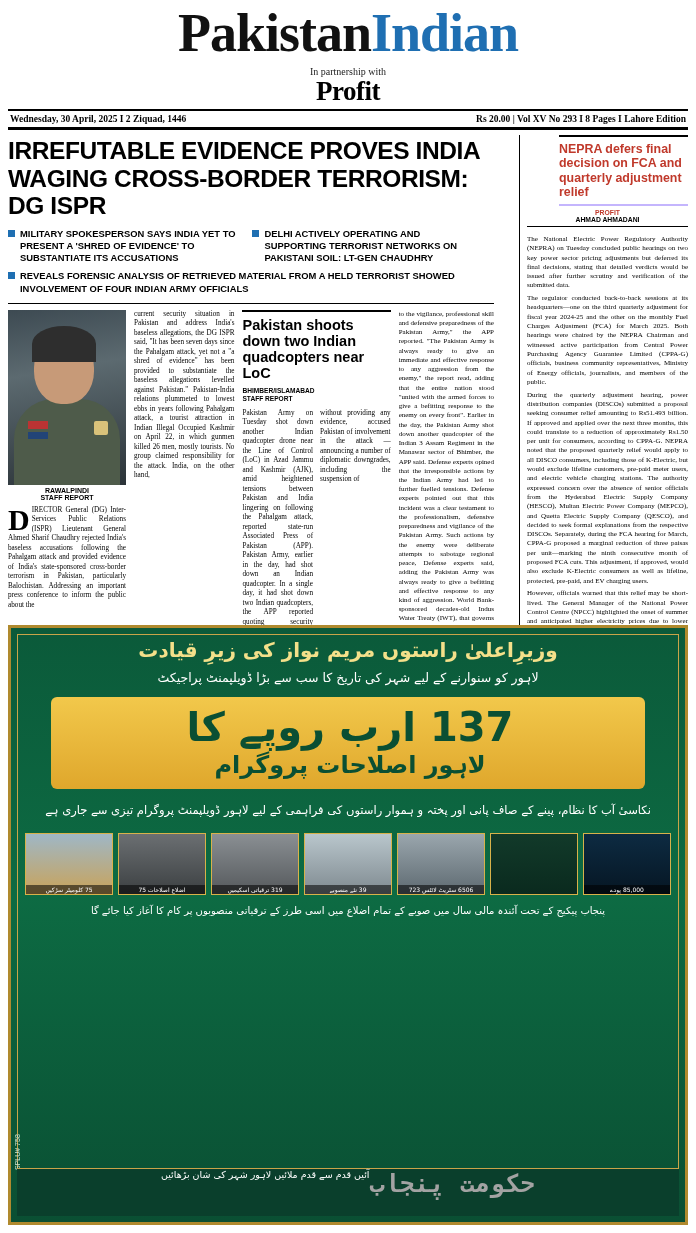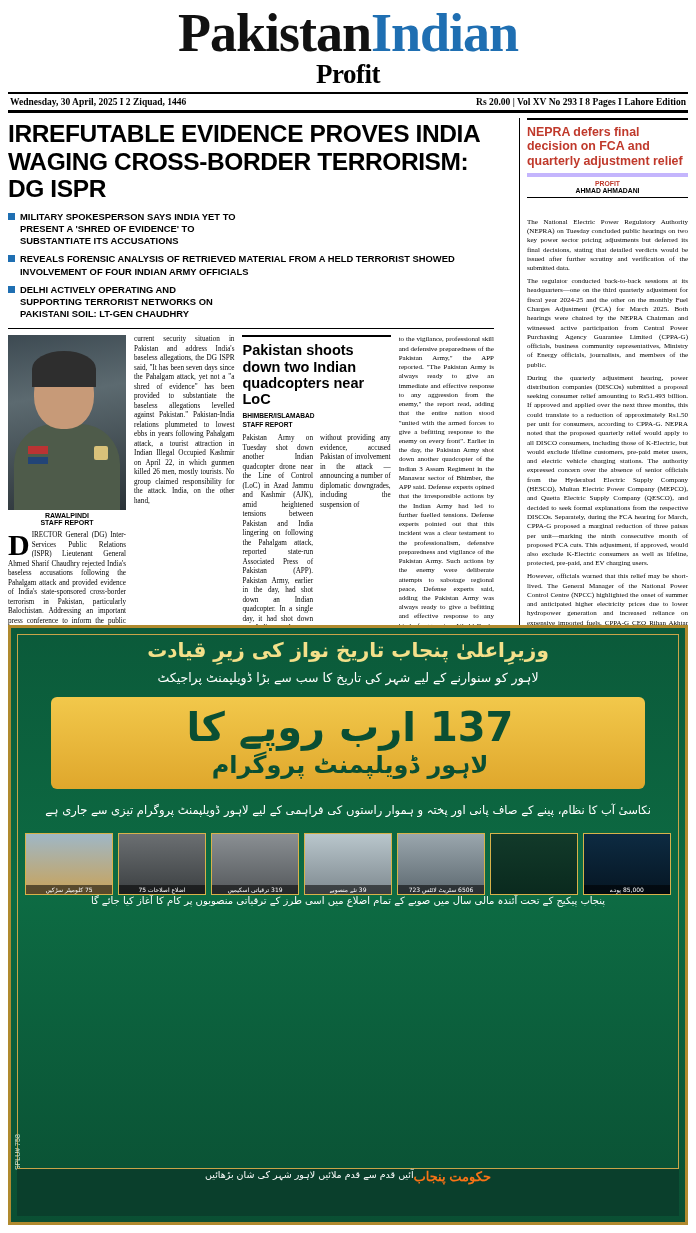--- a/index.html
+++ b/index.html
@@ -112,29 +112,30 @@
   .contd {
     font-family:"Liberation Sans", sans-serif;
     font-weight:bold; font-size:6.8px; color:#c0392b; text-align:right; margin-top:2px;
   }
   .arrow { color:#c0392b; }
 
   
   .nepra-head {
     font-family:"Liberation Sans", sans-serif;
     font-weight:bold; font-size:12.4px; line-height:1.14; color:#c0392b;
-    border-top:2px solid #000; border-bottom:4px solid #c4b5fd;
+    border-top:2px solid #000; border-bottom:2px solid #c4b5fd;
     padding:5px 0 5px 0;
+    margin-left:32px;
   }
   .nepra-by {
     font-family:"Liberation Sans", sans-serif; font-weight:bold;
     font-size:6.8px; text-align:center; padding:3px 0; border-bottom:1px solid #000;
   }
   .nepra-by .profit-tag { color:#c0392b; display:block; }
-  .nepra-body { font-size:7px; line-height:1.33; text-align:justify; margin-top:20px; }
+  .nepra-body { font-size:7px; line-height:1.33; text-align:justify; margin-top:8px; }
   .nepra-body p { margin:0 0 3.5px 0; }
 
   
   .ad {
     position:absolute; left:8px; top:625px; width:680px; height:600px;
     background:linear-gradient(180deg,#0b5a3a 0%,#0d6b43 45%,#0a4f33 100%);
     border:3px solid #b08a2e;
     overflow:hidden;
   }
   .ad-inner { position:absolute; inset:6px; border:1px solid #c9a449; }
@@ -180,70 +181,71 @@
     color:#fff; font-size:6px; text-align:center; direction:rtl; padding:1px 0;
     font-family:"DejaVu Sans", sans-serif;
   }
   .t1 { background:linear-gradient(180deg,#9fb7c6,#c9a35a); }
   .t2 { background:linear-gradient(180deg,#6b6f72,#3c4042); }
   .t3 { background:linear-gradient(180deg,#8a8f93,#55595c); }
   .t4 { background:linear-gradient(180deg,#b9c6cc,#7f8a90); }
   .t5 { background:linear-gradient(180deg,#9aa6ad,#5e6a71); }
   .t6 { background:linear-gradient(180deg,#123a2a,#0a2a1e); }
   .t7 { background:linear-gradient(180deg,#0d2b42,#061624); }
-  .ad-foot { direction:rtl; text-align:center; color:#fff; font-size:10px; font-family:"DejaVu Sans", sans-serif; }
+  .ad-foot { direction:rtl; text-align:center; color:#fff; font-size:10px; margin-top:10px; font-family:"DejaVu Sans", sans-serif; }
   .ad-bottom-bar {
     position:absolute; left:6px; right:6px; bottom:6px; height:48px;
     background:#0a3f2c; border-top:1px solid #c9a449;
     display:flex; align-items:flex-start; justify-content:center; gap:0;
   }
-  .govt { color:#f97316; font-size:13px; font-weight:bold; direction:rtl; font-family:Liberation Sans, sans-serif; }
+  .govt { color:#a3a3a3; font-size:25px; font-weight:bold; direction:rtl; font-family:Liberation Mono, monospace; }
   .slogan { color:#ffffff; font-size:9.5px; direction:rtl; font-family:"DejaVu Sans", sans-serif; }
   .splug {
     position:absolute; left:10px; bottom:52px; color:#cfe6d8; font-size:7px;
     transform:rotate(-90deg); transform-origin:left bottom;
     font-family:"Liberation Sans", sans-serif;
   }
 </style>
 </head>
 <body>
 
 <div class="page">
 
   <div class="masthead">
     <div class="title">
       <span class="pak">Pakistan</span><span class="today">Indian</span>
     </div>
+    <div class="partner">In partnership with</div>
     <div class="profit">Profit</div>
   </div>
   <div class="rule"></div>
   <div class="dateline">
     <span>Wednesday, 30 April, 2025 I 2 Ziquad, 1446</span>
     <span>Rs 20.00  |  Vol XV No 293 I 8 Pages I Lahore Edition</span>
   </div>
   <div class="rule-thick"></div>
 
   <div class="content">
 
     <div class="left-col">
 
       <div class="headline">IRREFUTABLE EVIDENCE PROVES INDIA WAGING CROSS-BORDER TERRORISM: DG ISPR</div>
 
       <div class="bullets">
         <div class="bullet">
           <span class="sq"></span>
           <span>MILITARY SPOKESPERSON SAYS INDIA YET TO PRESENT A 'SHRED OF EVIDENCE' TO SUBSTANTIATE ITS ACCUSATIONS</span>
         </div>
+        <div class="bullet">
+          <span class="sq"></span>
+          <span>DELHI ACTIVELY OPERATING AND SUPPORTING TERRORIST NETWORKS ON PAKISTANI SOIL: LT-GEN CHAUDHRY</span>
+        </div>
         <div class="bullet full">
           <span class="sq"></span>
           <span>REVEALS FORENSIC ANALYSIS OF RETRIEVED MATERIAL FROM A HELD TERRORIST SHOWED INVOLVEMENT OF FOUR INDIAN ARMY OFFICIALS</span>
-        </div>
-        <div class="bullet">
-          <span class="sq"></span>
-          <span>DELHI ACTIVELY OPERATING AND SUPPORTING TERRORIST NETWORKS ON PAKISTANI SOIL: LT-GEN CHAUDHRY</span>
         </div>
       </div>
 
       <div class="hr-after-bullets"></div>
 
       <div class="story-area">
 
         <div class="photo-col">
           <div class="photo">
             <div class="uniform"></div>
@@ -311,26 +313,26 @@
         <p>During the quarterly adjustment hearing, power distribution companies (DISCOs) submitted a proposal seeking consumer relief amounting to Rs51.493 billion. If approved and applied over the next three months, this could translate to a reduction of approximately Rs1.50 per unit for consumers, according to CPPA-G. NEPRA noted that the proposed quarterly relief would apply to all DISCO consumers, including those of K-Electric, but would exclude lifeline customers, pre-paid meter users, and electric vehicle charging stations. The authority expressed concern over the absence of senior officials from the Hyderabad Electric Supply Company (HESCO), Multan Electric Power Company (MEPCO), and Quetta Electric Supply Company (QESCO), and decided to seek formal explanations from the respective DISCOs. Separately, during the FCA hearing for March, CPPA-G proposed a marginal reduction of three paisas per unit—marking the ninth consecutive month of proposed FCA cuts. This adjustment, if approved, would also exclude K-Electric consumers as well as lifeline, protected, pre-paid, and EV charging users.</p>
         <p>However, officials warned that this relief may be short-lived. The General Manager of the National Power Control Centre (NPCC) highlighted the onset of summer and anticipated higher electricity prices due to lower hydropower generation and increased reliance on expensive imported fuels. CPPA-G CEO Rihan Akhtar echoed these concerns, warning of likely PCA hikes in the coming months.</p>
       </div>
     </div>
   </div>
 
   <div class="ad">
     <div class="ad-inner"></div>
 
 
-    <div class="urdu ad-l2">وزیرِاعلیٰ پنجاب تاریخ نواز کی زیرِ قیادت</div>
+    <div class="urdu ad-l2">وزیرِاعلیٰ راستوں مریم نواز کی زیرِ قیادت</div>
     <div class="urdu ad-l3">لاہور کو سنوارنے کے لیے شہر کی تاریخ کا سب سے بڑا ڈویلپمنٹ پراجیکٹ</div>
 
     <div class="ad-banner">
       <div class="ad-amount">137 ارب روپے کا</div>
-      <div class="ad-prog">لاہور ڈویلپمنٹ پروگرام</div>
+      <div class="ad-prog">لاہور اصلاحات پروگرام</div>
     </div>
 
     <div class="urdu ad-l4">نکاسیٔ آب کا نظام، پینے کے صاف پانی اور پختہ و ہموار راستوں کی فراہمی کے لیے لاہور ڈویلپمنٹ پروگرام تیزی سے جاری ہے</div>
 
     <div class="ad-photos">
       <div class="ad-thumb t1">
           <div class="cap">75 کلومیٹر سڑکیں</div>
         </div>
       <div class="ad-thumb t2">
           <div class="cap">اضلاع اصلاحات 75</div>

